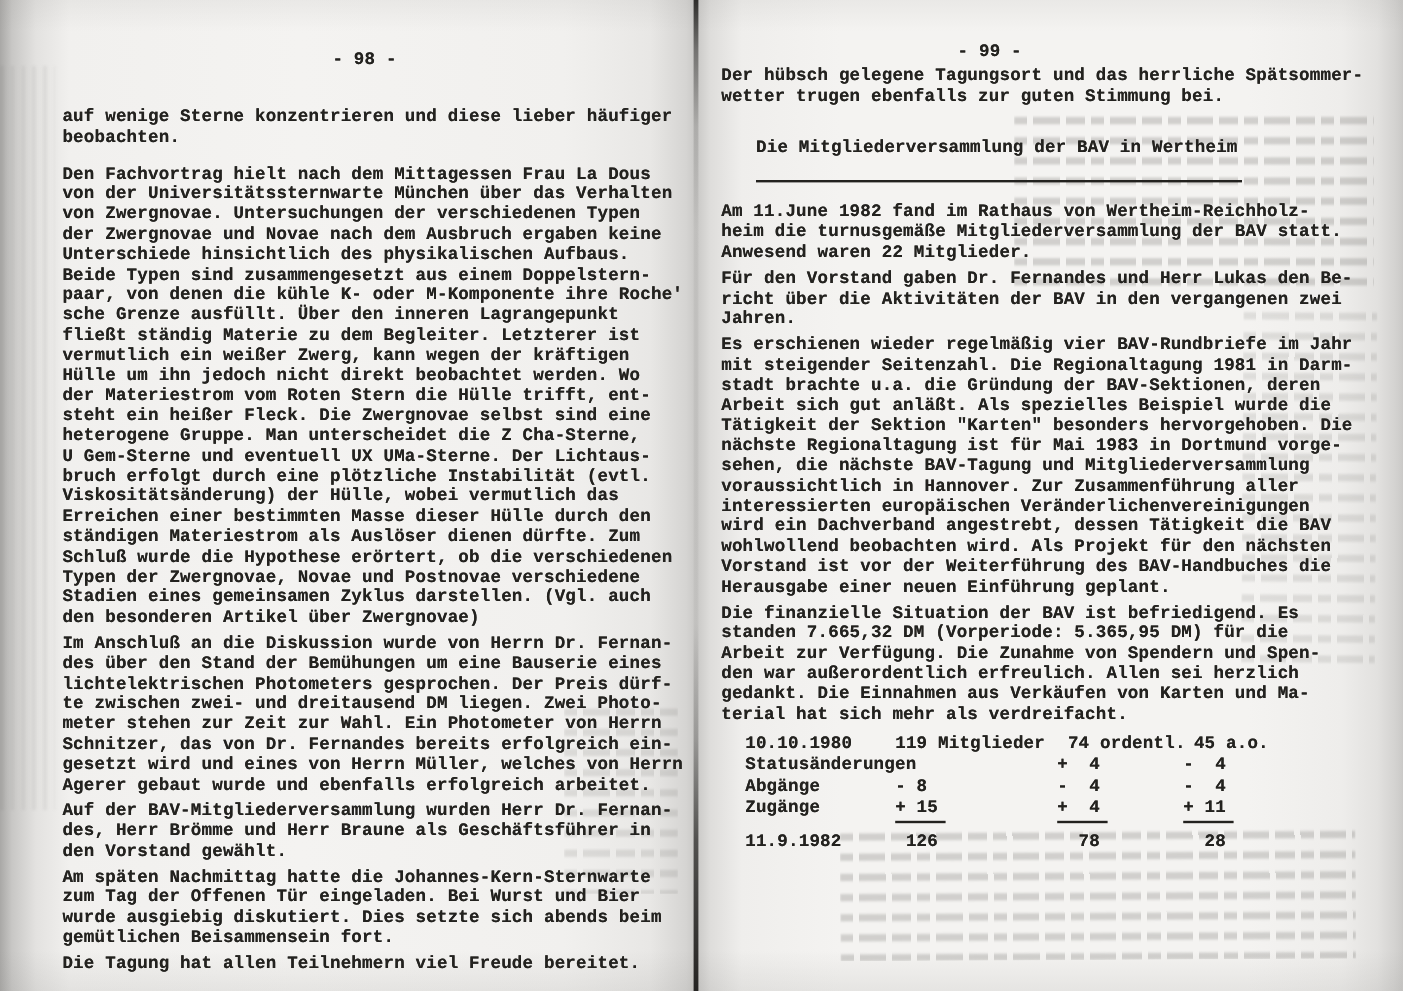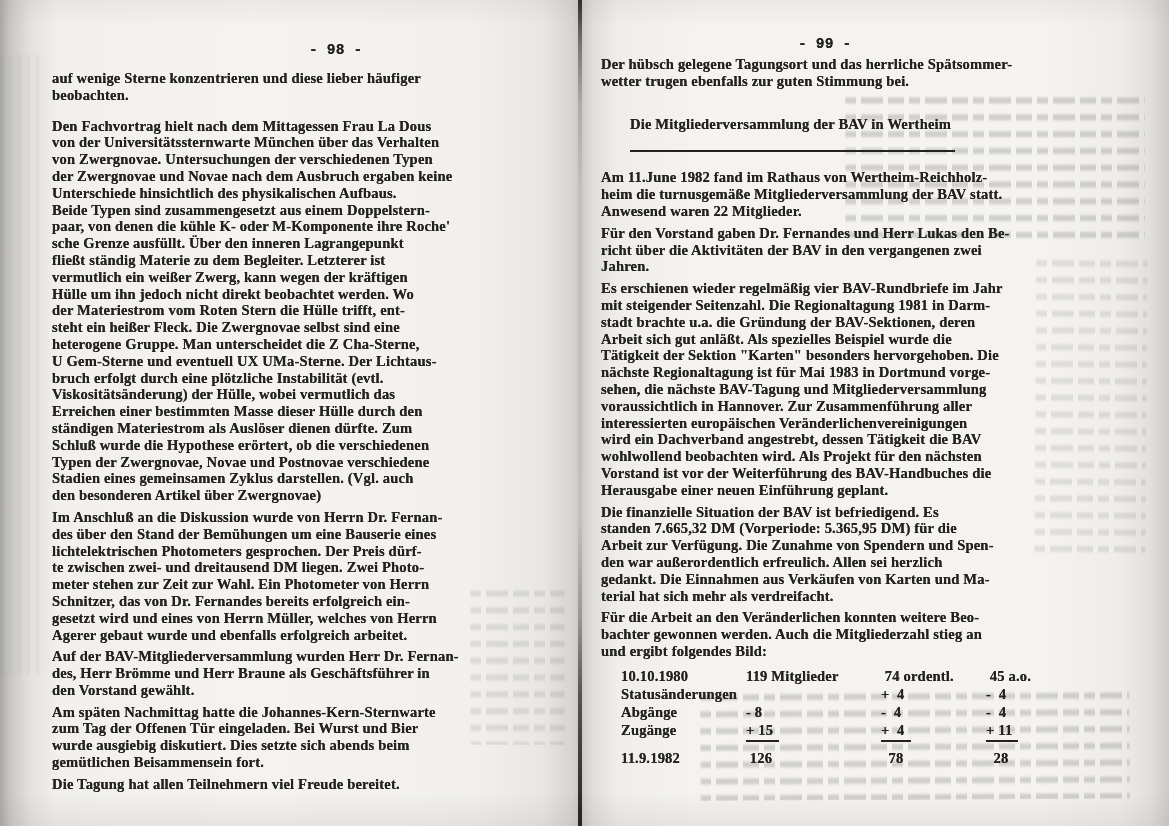--- a/index.html
+++ b/index.html
@@ -16,23 +16,23 @@
         #f4f3f1 1040px, #eeedeb 1118px, #e2e1df 1148px, #d4d3d1 1162px, #cbcac8 1169px);
     font-family:"Liberation Mono","DejaVu Sans Mono",monospace;
   }
   .txt{
     font:700 14.6px/16.8px "Liberation Mono","DejaVu Sans Mono",monospace;
     letter-spacing:0.16px;
     color:#23221f;
     text-shadow:0 0 0.5px rgba(35,34,31,0.85);
   }
   .page-num{position:absolute;white-space:pre;}
-  .content{position:absolute;font-family:Liberation Serif, serif;}
+  .content{position:absolute;}
   .para{white-space:pre;margin:0 0 5px 0;}
-  .para.gap-lg{margin-bottom:14px;}
+  .para.gap-lg{margin-bottom:14px;margin-top:20px;}
   .signature{white-space:pre;margin:14px 0 0 276px;}
   .heading-wrap{margin:26px 0 17px 29px;}
   .heading{display:inline-block;white-space:pre;border-bottom:2px solid #23221f;padding:0 4px 18px 0;}
   .mtable{margin-top:8px;position:relative;}
   .trow{position:relative;height:18px;}
   .trow.last{margin-top:10px;}
   .tc{position:absolute;top:0;white-space:pre;}
   .c1{left:0;margin-left:20px;}
   .c2{left:145px;}
   .c3{left:280px;}
@@ -73,21 +73,21 @@
 <div class="scan">
 
   <div class="edge-streaks"></div>
   <div class="fold-line"></div>
   <div class="ghost" style="left:845px;top:92px;width:300px;height:152px;"></div>
   <div class="ghost faint" style="left:1035px;top:255px;width:112px;height:300px;transform:rotate(0.4deg);"></div>
   <div class="ghost" style="left:700px;top:688px;width:430px;height:112px;transform:rotate(-0.3deg);"></div>
   <div class="ghost faint" style="left:470px;top:585px;width:95px;height:160px;"></div>
 
   <div>
-    <div class="txt page-num" style="left:277px;top:42px;margin-left:32px;">- 98 -</div>
+    <div class="txt page-num" style="left:277px;top:42px;">- 98 -</div>
     <div class="content txt" style="left:52px;top:70px;width:522px;">
       <div class="para gap-lg">auf wenige Sterne konzentrieren und diese lieber häufiger
 beobachten.</div>
       <div class="para">Den Fachvortrag hielt nach dem Mittagessen Frau La Dous
 von der Universitätssternwarte München über das Verhalten
 von Zwergnovae. Untersuchungen der verschiedenen Typen
 der Zwergnovae und Novae nach dem Ausbruch ergaben keine
 Unterschiede hinsichtlich des physikalischen Aufbaus.
 Beide Typen sind zusammengesetzt aus einem Doppelstern-
 paar, von denen die kühle K- oder M-Komponente ihre Roche'
@@ -152,23 +152,20 @@
 wird ein Dachverband angestrebt, dessen Tätigkeit die BAV
 wohlwollend beobachten wird. Als Projekt für den nächsten
 Vorstand ist vor der Weiterführung des BAV-Handbuches die
 Herausgabe einer neuen Einführung geplant.</div>
       <div class="para">Die finanzielle Situation der BAV ist befriedigend. Es
 standen 7.665,32 DM (Vorperiode: 5.365,95 DM) für die
 Arbeit zur Verfügung. Die Zunahme von Spendern und Spen-
 den war außerordentlich erfreulich. Allen sei herzlich
 gedankt. Die Einnahmen aus Verkäufen von Karten und Ma-
 terial hat sich mehr als verdreifacht.</div>
-      <div class="para">Für die Arbeit an den Veränderlichen konnten weitere Beo-
-bachter gewonnen werden. Auch die Mitgliederzahl stieg an
-und ergibt folgendes Bild:</div>
 
       <div class="mtable">
         <div class="trow">
           <span class="tc c1">10.10.1980</span>
           <span class="tc c2">119 Mitglieder</span>
           <span class="tc c3"> 74 ordentl.</span>
           <span class="tc c4"> 45 a.o.</span>
         </div>
         <div class="trow">
           <span class="tc c1">Statusänderungen</span>

